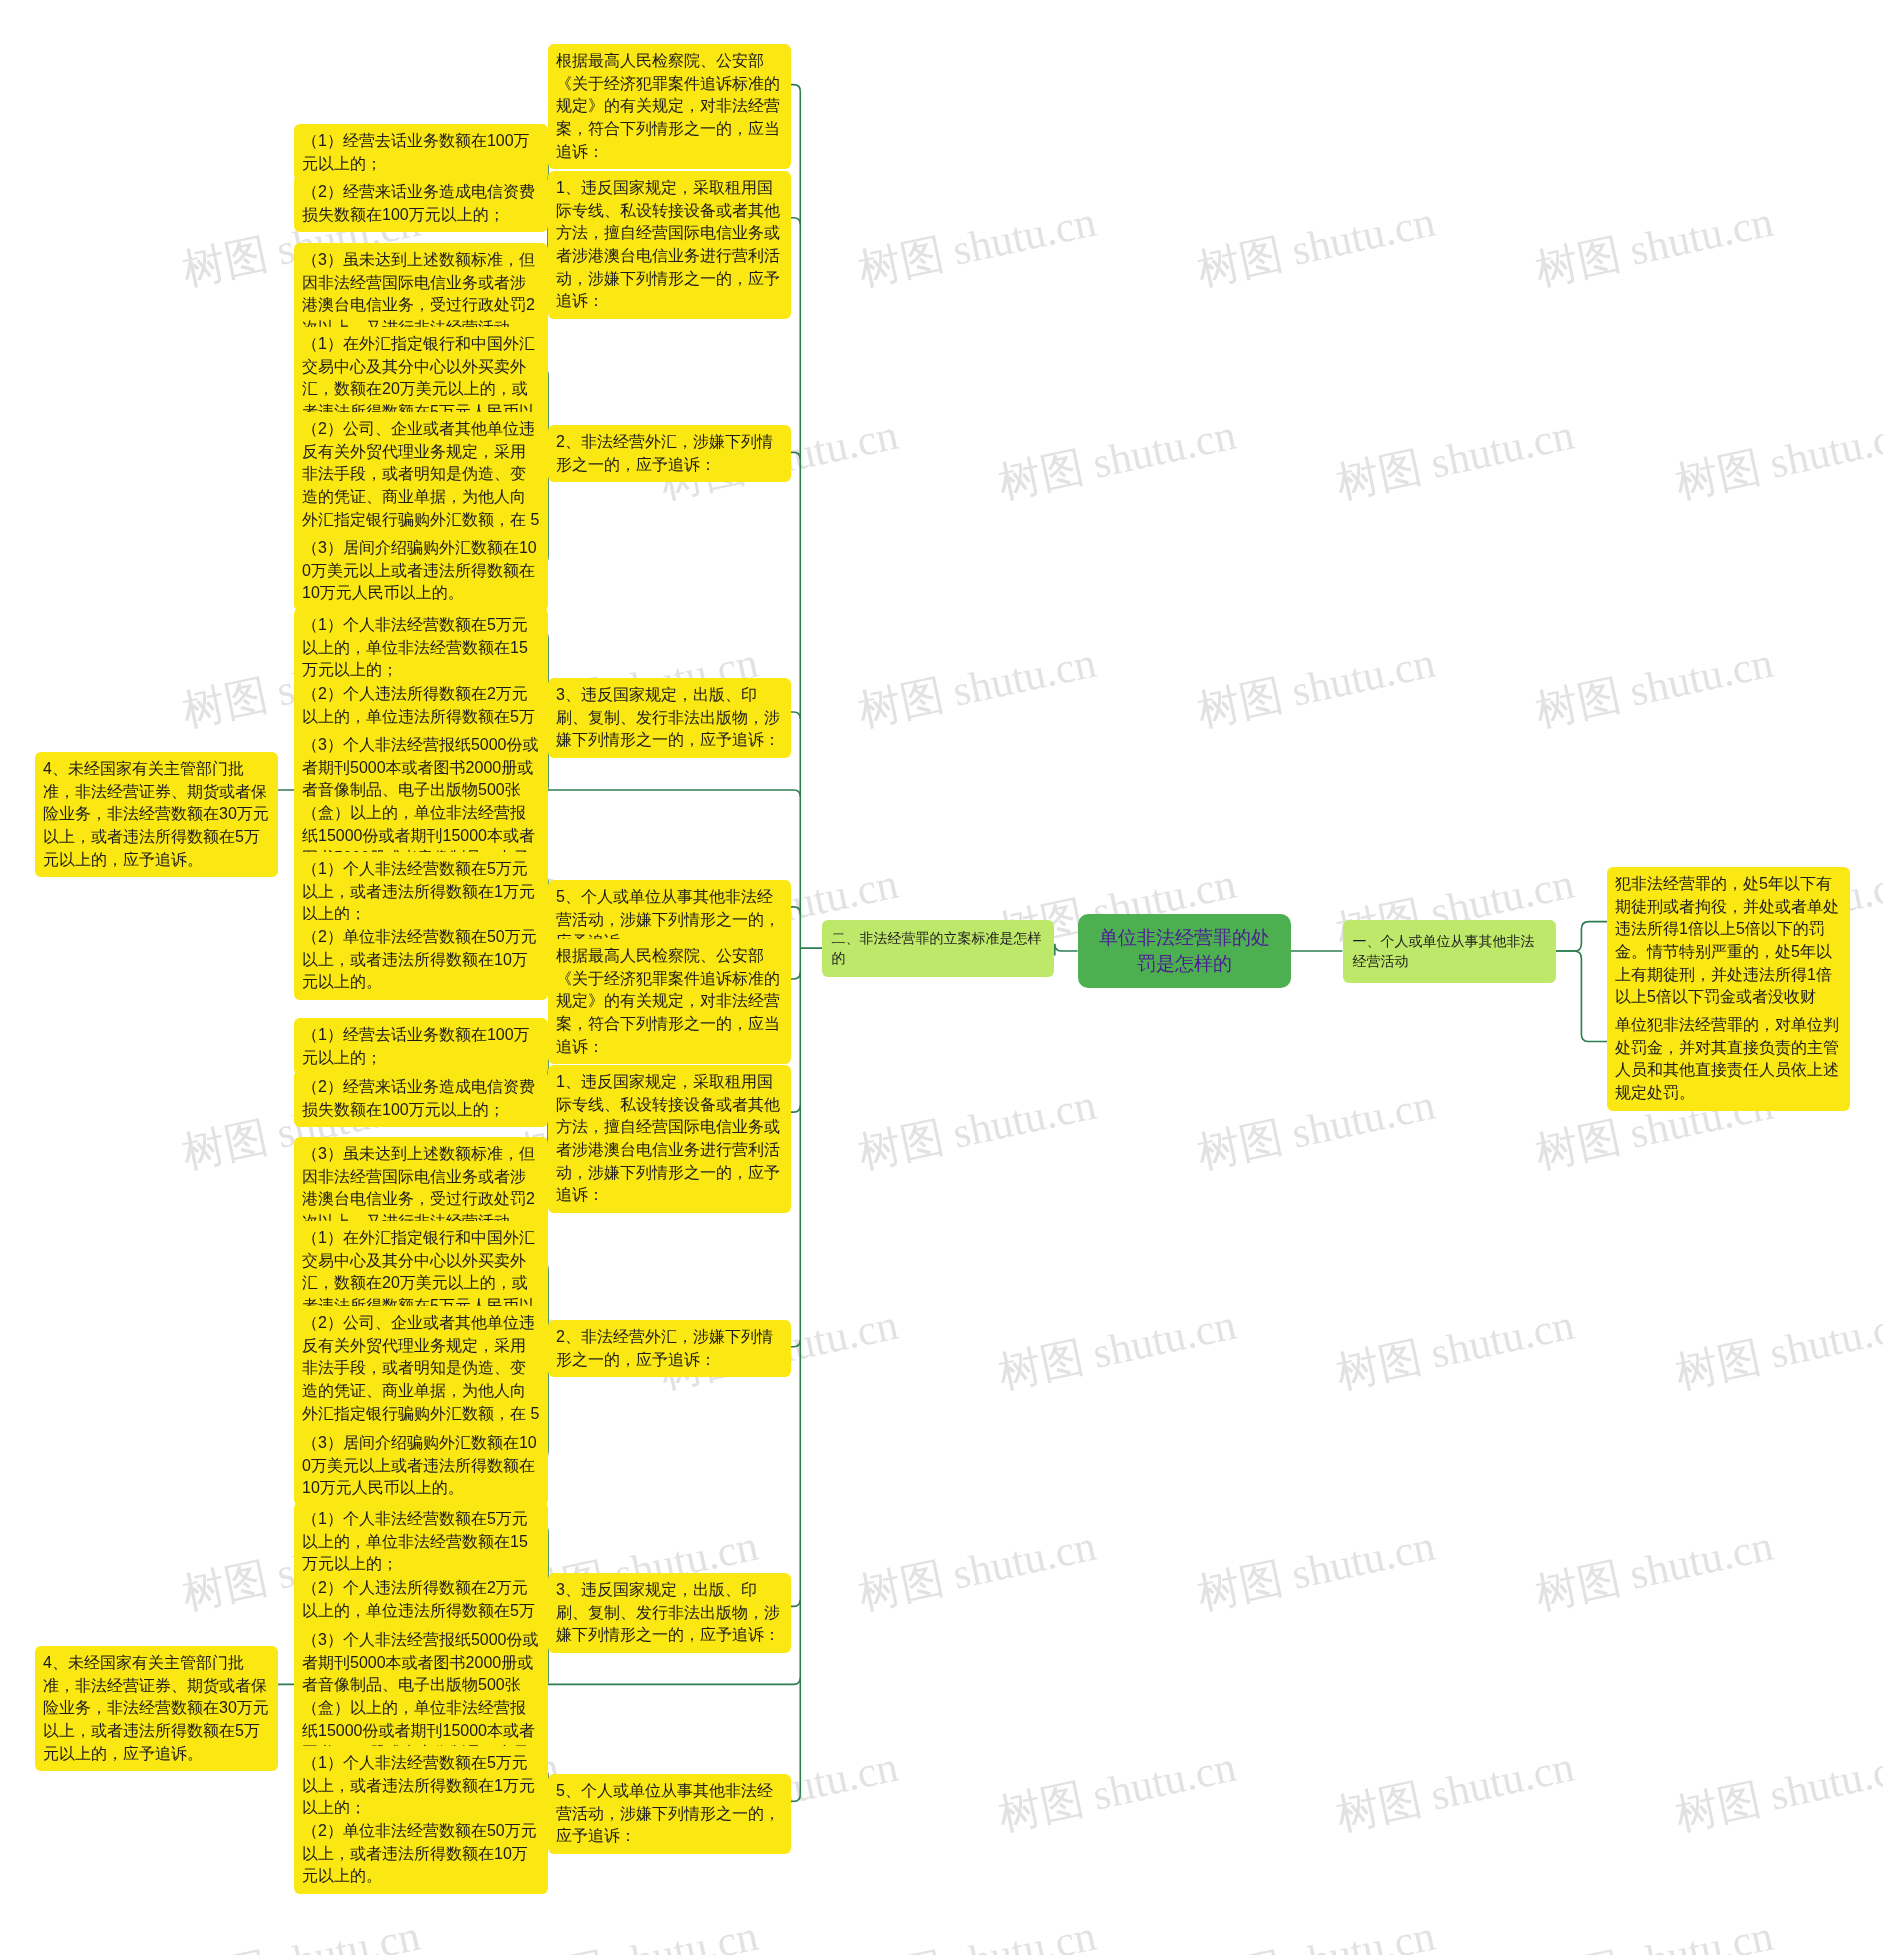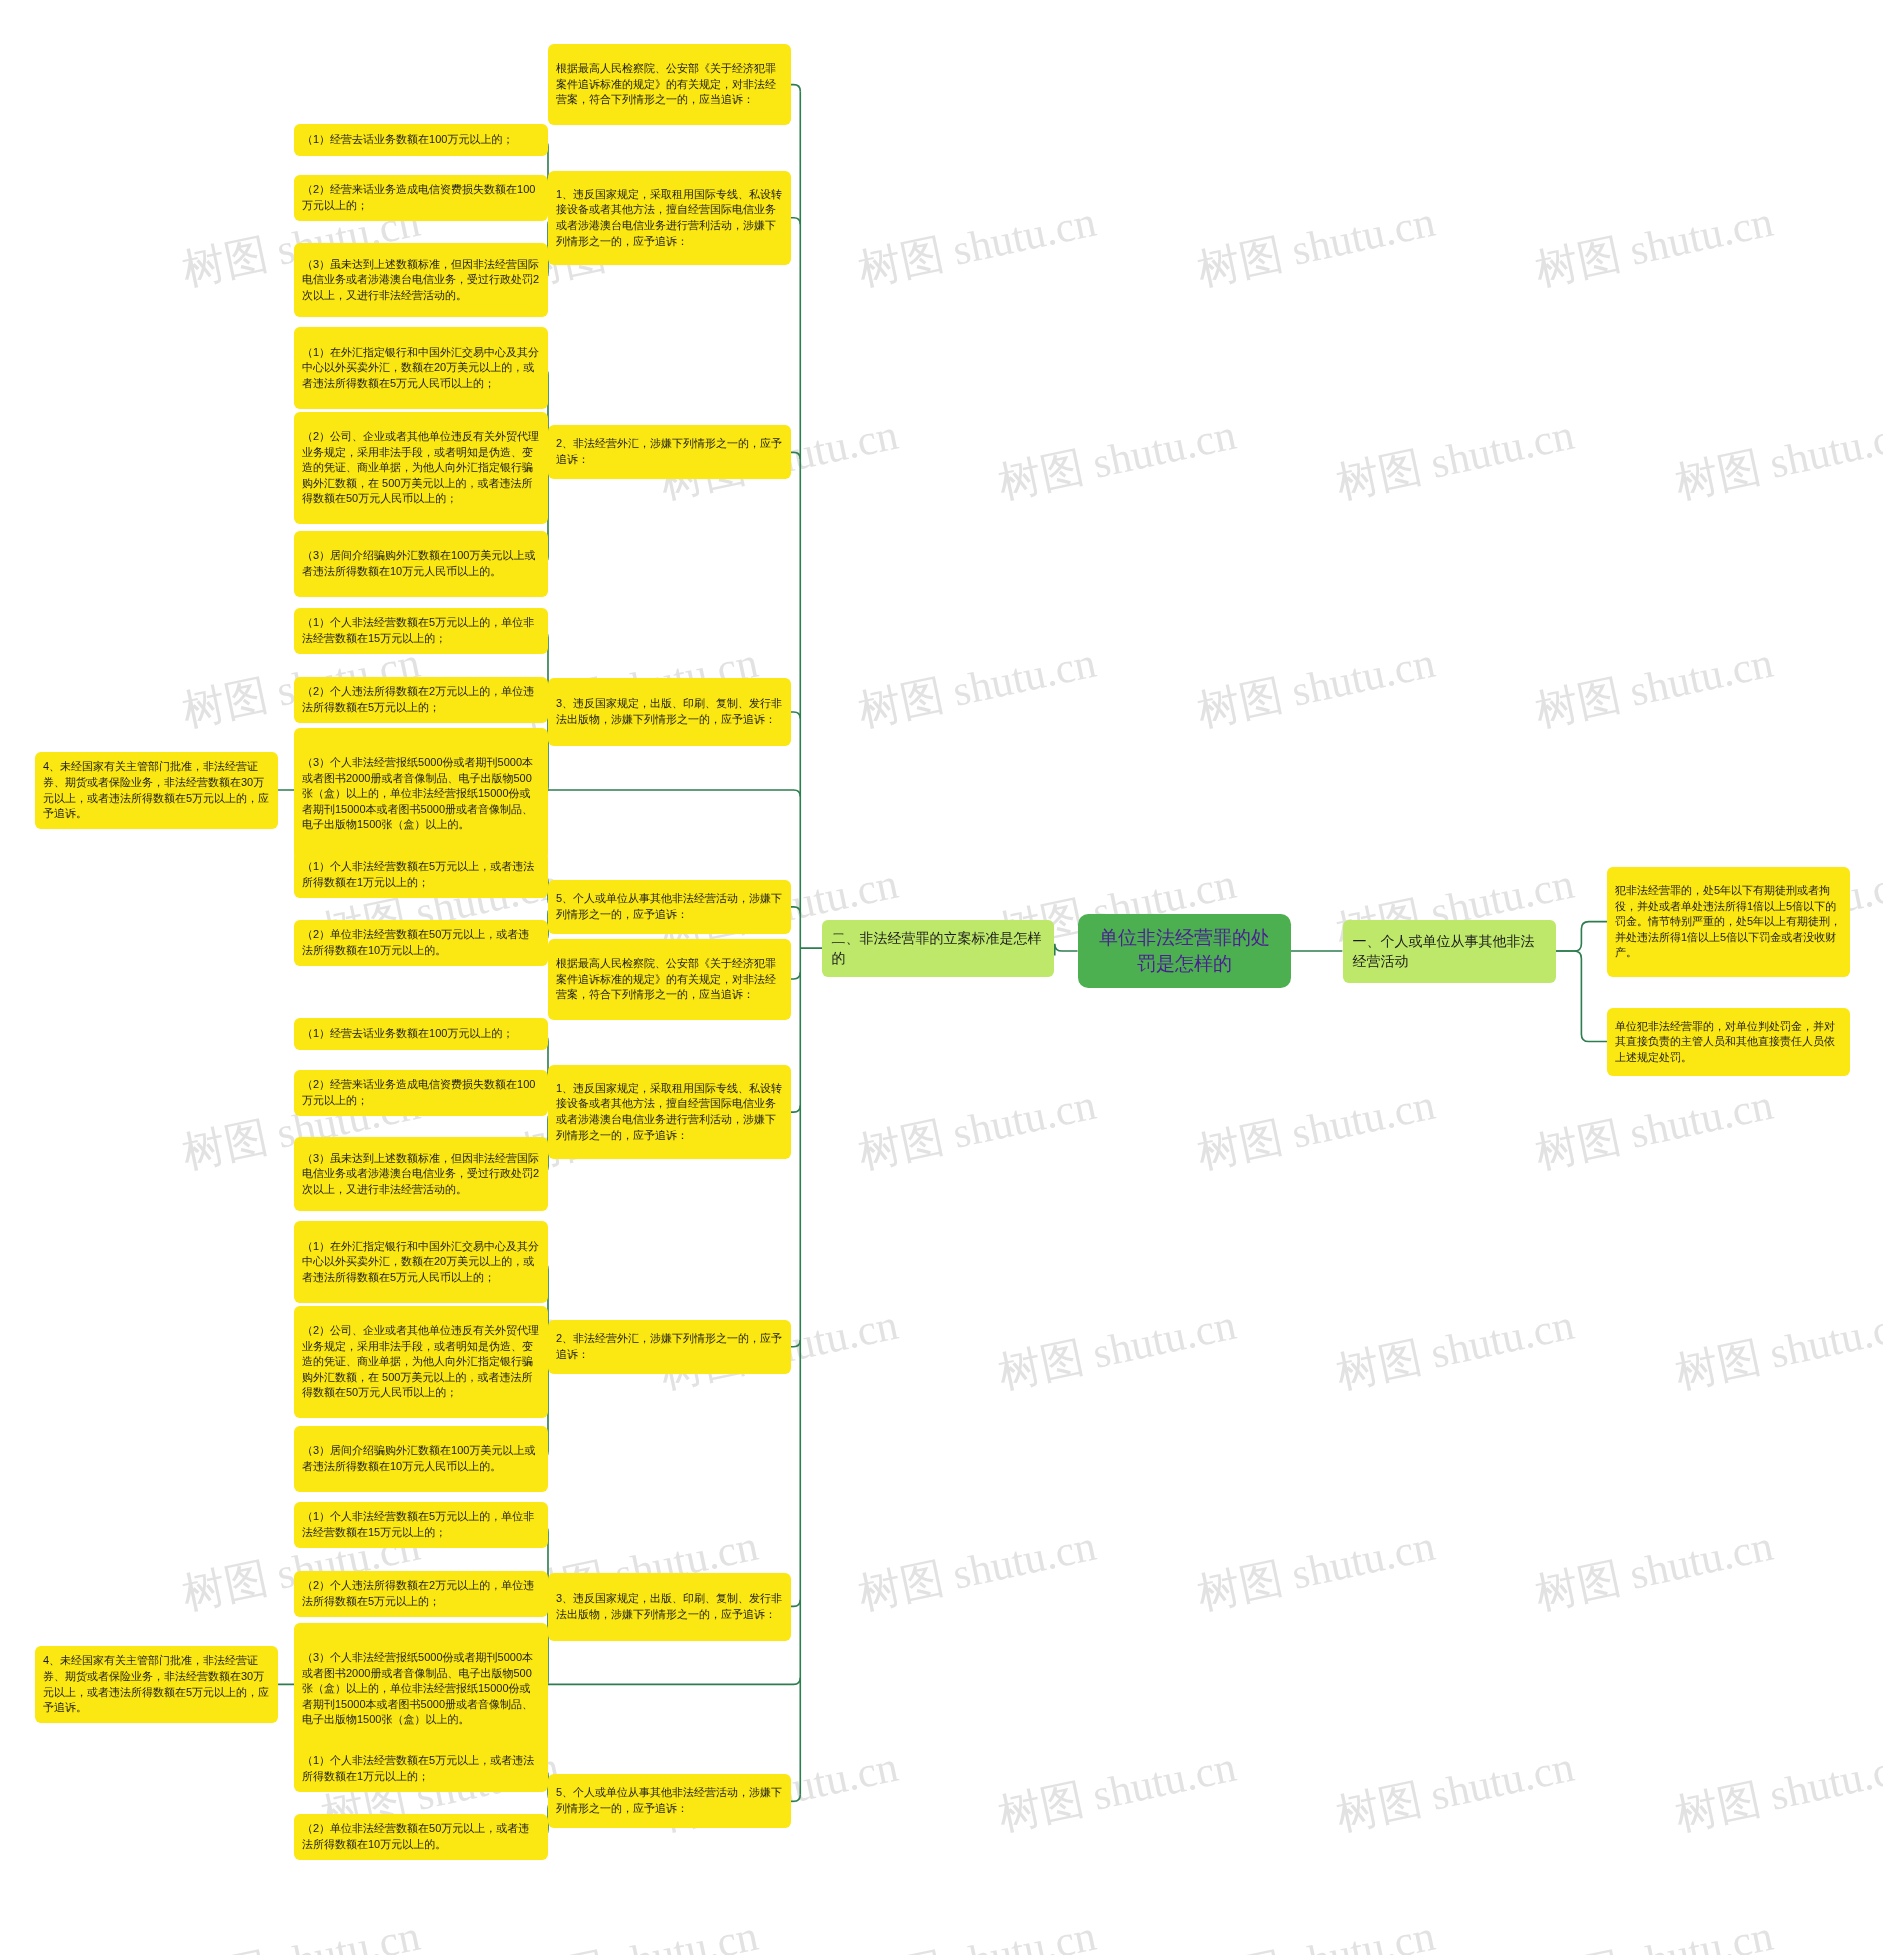--- a/index.html
+++ b/index.html
@@ -57,21 +57,21 @@
     display:flex;align-items:center;
     padding:7.4px 9.6px;
   }
   .leaf{
     background:#fbe712;
     font-size:11px;
     border-radius:5.9px;
     display:flex;align-items:center;
     padding:5.9px 8px;
   }
-  .leaf.sm{font-size:11px;}
+  .leaf.sm{font-size:16px;}
 </style>
 </head>
 <body>
 
 <div id="canvas">
   <div id="watermarks">
       <div class="wm" style="left: 177px; top: 243px;">树图 shutu.cn</div>
       <div class="wm" style="left: 515px; top: 243px;">树图 shutu.cn</div>
       <div class="wm" style="left: 853px; top: 243px;">树图 shutu.cn</div>
       <div class="wm" style="left: 1192px; top: 243px;">树图 shutu.cn</div>

